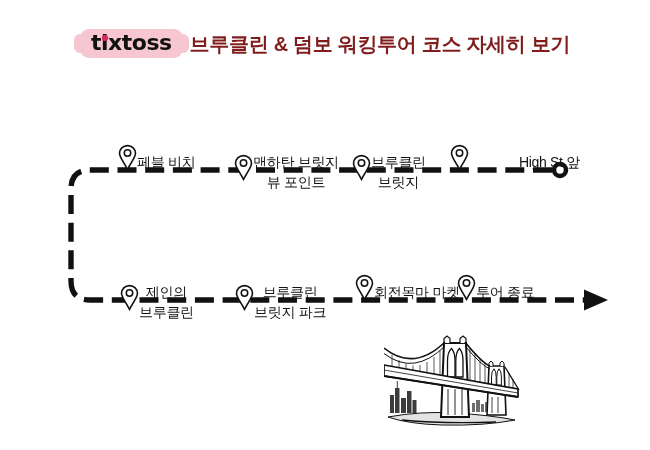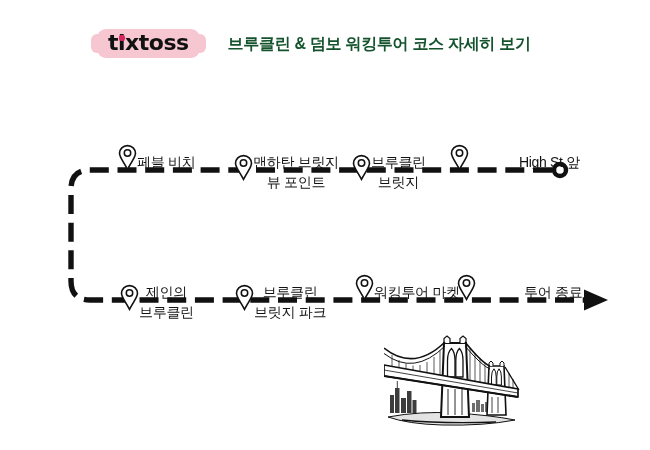--- a/index.html
+++ b/index.html
@@ -2,40 +2,40 @@
 <html><head>
 <meta charset="utf-8">
 <style>
   html,body{margin:0;padding:0;background:#fff;}
   .screen{
     position:relative;width:650px;height:450px;background:#FFFFFF;overflow:hidden;
     font-family:"Liberation Sans",sans-serif;color:#111;
   }
 
   
-  .header{position:absolute;left:97px;top:29px;display:flex;align-items:center;gap:28px;}
+  .header{position:absolute;left:80px;top:29px;display:flex;align-items:center;gap:7px;}
   .logo-pill{
     position:relative;background:#F6C7D1;border-radius:9px;
     padding:2px 11px 3px 11px;
   }
   .logo-pill::before{ 
     content:"";position:absolute;left:-6px;right:-6px;top:5px;bottom:5px;
     background:#F6C7D1;border-radius:6px;z-index:0;
   }
   .logo-text{
     position:relative;z-index:1;display:inline-block;
     font-family:"DejaVu Sans",sans-serif;font-weight:800;font-size:22px;line-height:24px;
     letter-spacing:-0.5px;color:#111;
   }
   .logo-i-dot{
     position:absolute;z-index:2;left:21.5px;top:5.5px;width:6.5px;height:6.5px;
     border-radius:2.2px;background:#D8275D;
   }
   .title{
-    margin:0;font-size:16px;font-weight:700;color:#14532d;letter-spacing:-0.3px;line-height:24px;
+    margin:0;font-size:20px;font-weight:700;color:#7f1d1d;letter-spacing:-0.3px;line-height:24px;
   }
 
   
   .route-svg{position:absolute;left:0;top:0;width:650px;height:450px;}
   .route-line{fill:none;stroke:#111;stroke-width:5.4;stroke-dasharray:19 8.7;}
   .route-ring{fill:#fff;stroke:#111;stroke-width:4.5;}
   .route-arrow{fill:#111;stroke:none;}
 
   
   .stop{position:absolute;width:130px;display:flex;flex-direction:row;align-items:center;}
@@ -112,23 +112,23 @@
         <circle cx="10" cy="9.2" r="3.4" fill="#fff" stroke="#111" stroke-width="1.6"></circle>
       </svg>
     <div class="stop-label">브루클린
 브릿지 파크</div>
   </div>
   <div class="stop" style="left:355px;top:272px;">
     <svg class="pin" viewBox="0 0 20 28">
         <path d="M10 1.5 C5.2 1.5 1.6 5.2 1.6 9.6 C1.6 13.6 4.6 16.6 10 26.5 C15.4 16.6 18.4 13.6 18.4 9.6 C18.4 5.2 14.8 1.5 10 1.5 Z" fill="#fff" stroke="#111" stroke-width="1.7"></path>
         <circle cx="10" cy="9.2" r="3.4" fill="#fff" stroke="#111" stroke-width="1.6"></circle>
       </svg>
-    <div class="stop-label">워킹투어 마켓</div>
-  </div>
-  <div class="stop" style="left:457px;top:272px;gap:48px;">
+    <div class="stop-label">회전목마 마켓</div>
+  </div>
+  <div class="stop" style="left:457px;top:272px;">
     <svg class="pin" viewBox="0 0 20 28">
         <path d="M10 1.5 C5.2 1.5 1.6 5.2 1.6 9.6 C1.6 13.6 4.6 16.6 10 26.5 C15.4 16.6 18.4 13.6 18.4 9.6 C18.4 5.2 14.8 1.5 10 1.5 Z" fill="#fff" stroke="#111" stroke-width="1.7"></path>
         <circle cx="10" cy="9.2" r="3.4" fill="#fff" stroke="#111" stroke-width="1.6"></circle>
       </svg>
     <div class="stop-label">투어 종료</div>
   </div>
 
   <svg class="bridge" viewBox="0 0 136 96" aria-hidden="true">
 
     <path d="M4 84 Q36 78 70 80 Q106 82 131 87 Q100 93 58 92 Q24 91 4 84 Z" fill="#e3e3e3" stroke="#111" stroke-width="1"></path>

